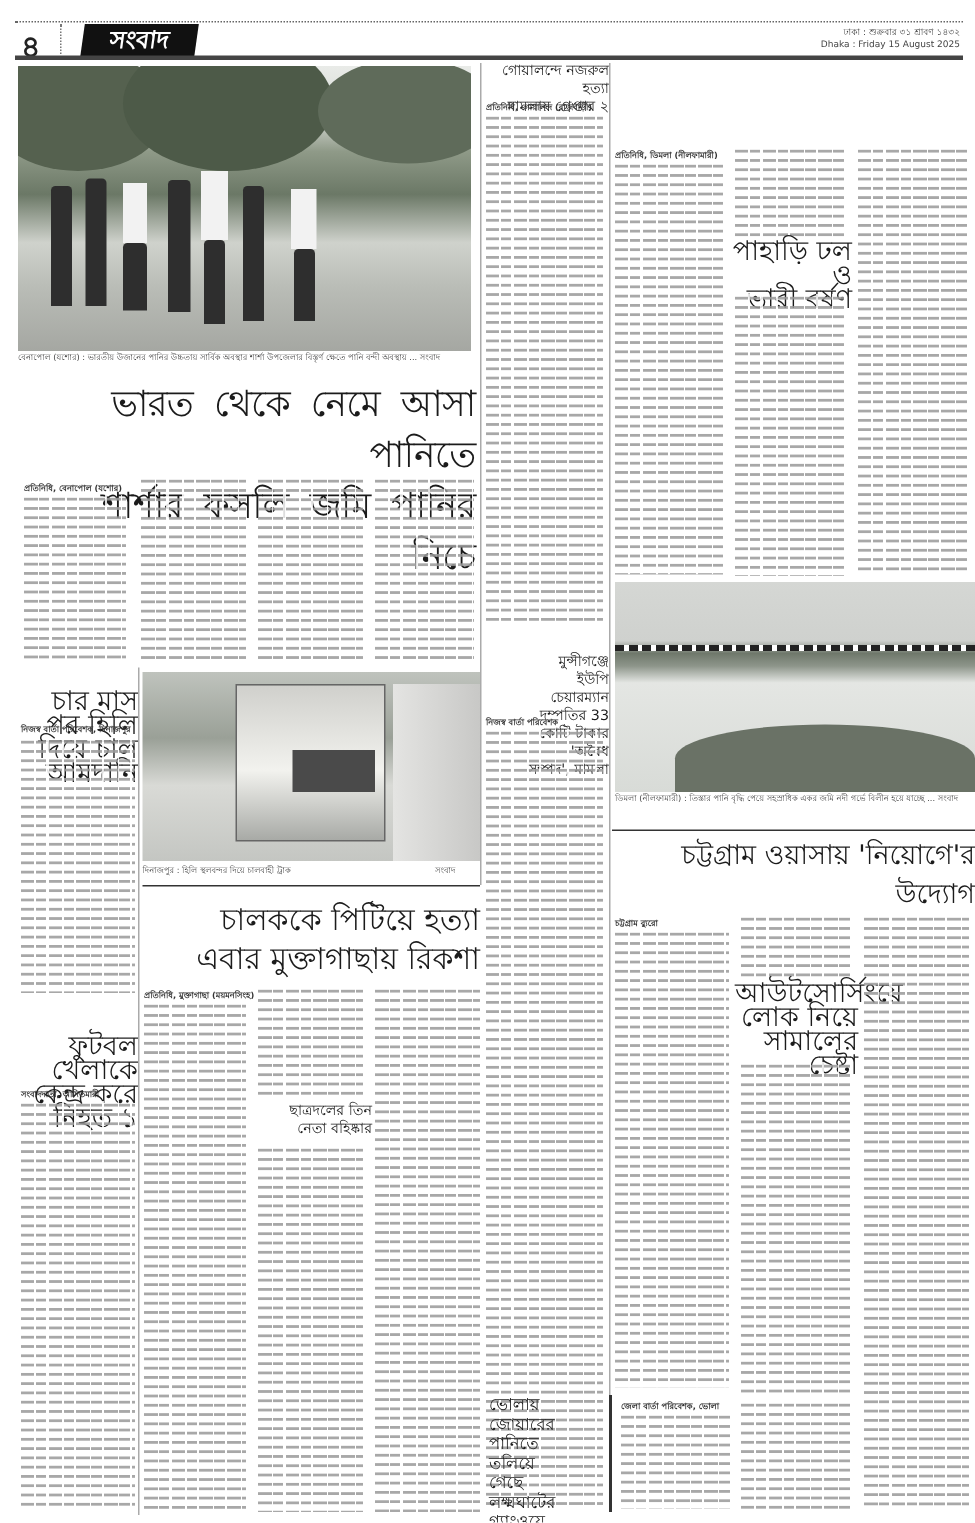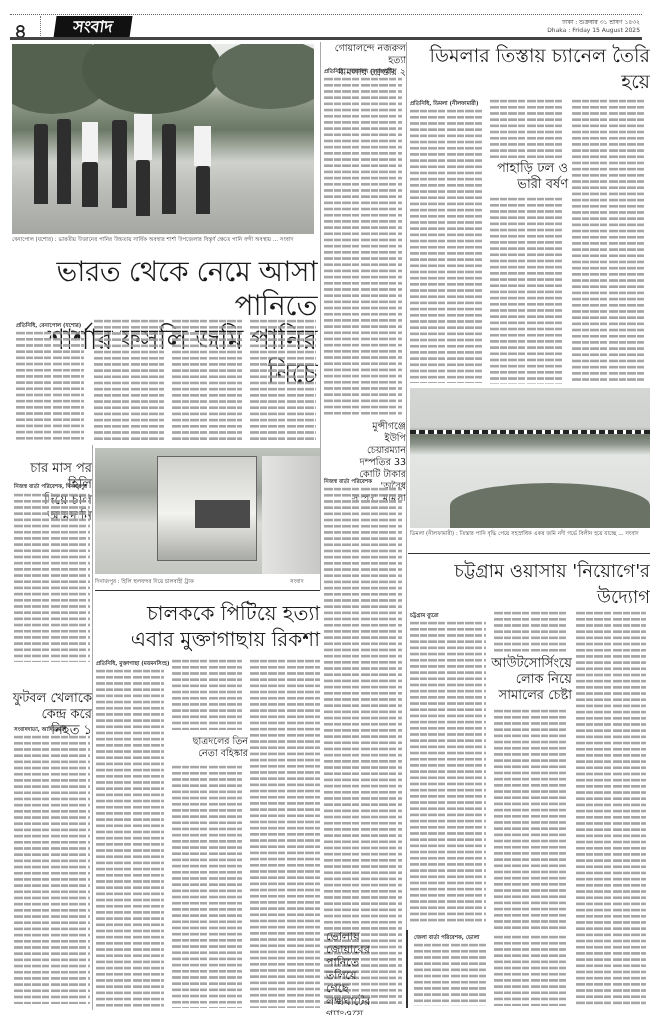--- a/index.html
+++ b/index.html
@@ -26,23 +26,23 @@
   .photo.p2 .cab { position: absolute; left: 100px; top: 52px; width: 55px; height: 28px; background: #4a4a4a; }
   .photo.p2 .bldg { position: absolute; right: 0; top: 8px; width: 58px; height: 118px; background: linear-gradient(90deg,#e4e4e2,#c8c8c6); }
   .photo.p3 { left: 410px; top: 388px; width: 240px; height: 140px;
     background: linear-gradient(180deg,#d5d7d4 0%,#cfd1ce 28%,#6f786b 34%,#8d958a 40%,#e4e6e3 48%,#d8dbd7 100%); }
   .photo.p3 .bridge { position: absolute; left: 0; right: 0; top: 42px; height: 4px; background: repeating-linear-gradient(90deg,#222 0 6px,#fff 6px 9px); }
   .photo.p3 .bush { position: absolute; left: 40px; right: 0; top: 95px; height: 45px; background: #6a7266; border-radius: 50% 50% 0 0; }
 
   .caption { position: absolute; font: 5.5px "DejaVu Sans", sans-serif; color: #444; line-height: 7px; }
 
   .head { position: absolute; text-align: right; font-family: "DejaVu Sans", sans-serif; color: #1b1b1b; }
-  .head.big { font-size: 28px; line-height: 34px; font-weight: normal; letter-spacing: -0.5px; }
+  .head.big { font-size: 24px; line-height: 34px; font-weight: normal; letter-spacing: -0.5px; font-family: Liberation Mono, monospace; }
   .head.med { font-size: 20px; line-height: 26px; }
-  .head.small { font-size: 13px; line-height: 16px; }
+  .head.small { font-size: 18px; line-height: 16px; }
   .head.tiny { font-size: 9.5px; line-height: 12px; }
 
   .byline { position: absolute; font: bold 5.5px "DejaVu Sans", sans-serif; color: #333; }
 
   .col { position: absolute; overflow: hidden;
     background-image: repeating-linear-gradient(180deg, transparent 0 2px, #9a9a9a 2px 4px, transparent 4px 6.2px);
     background-size: 100% 6.2px; opacity: 0.85; }
   .col::after { content: ""; position: absolute; inset: 0;
     background: repeating-linear-gradient(90deg, transparent 0 9px, #fff 9px 10px, transparent 10px 17px, #fff 17px 18.5px); }
 
@@ -128,30 +128,29 @@
 <div class="col" style="left:172px;top:764px;width:70px;height:244px;"></div>
 <div class="col" style="left:250px;top:658px;width:70px;height:350px;"></div>
 
 <div class="head tiny" style="left:322px;top:42px;width:84px;">
   <div>গোয়ালন্দে নজরুল হত্যা</div>
   <div>মামলায় গ্রেপ্তার ২</div>
 </div>
 <div class="byline" style="left:324px;top:68px;">প্রতিনিধি, গোয়ালন্দ (রাজবাড়ী)</div>
 <div class="col" style="left:324px;top:76px;width:78px;height:340px;"></div>
 
-<div class="head tiny" style="left:322px;top:420px;width:84px;padding-left:28px;">
+<div class="head tiny" style="left:322px;top:436px;width:84px;padding-left:28px;">
   <div>মুন্সীগঞ্জে ইউপি চেয়ারম্যান</div>
   <div>দম্পতির 33 কোটি টাকার</div>
   <div>'অবৈধ সম্পদ', মামলা</div>
 </div>
 <div class="byline" style="left:324px;top:478px;">নিজস্ব বার্তা পরিবেশক</div>
 <div class="col" style="left:324px;top:486px;width:78px;height:520px;"></div>
 
 <div class="head med" style="left:408px;top:42px;width:242px;font-size:19px;">
-  <div>ডিমলার তিস্তায় চ্যানেল তৈরি হয়ে</div>
 </div>
 <div class="byline" style="left:410px;top:100px;">প্রতিনিধি, ডিমলা (নীলফামারী)</div>
 <div class="col" style="left:410px;top:108px;width:72px;height:275px;"></div>
 <div class="col" style="left:490px;top:98px;width:74px;height:60px;"></div>
 <div class="head small" style="left:486px;top:160px;width:82px;">
   <div>পাহাড়ি ঢল ও</div>
   <div>ভারী বর্ষণ</div>
 </div>
 <div class="col" style="left:490px;top:196px;width:74px;height:188px;"></div>
 <div class="col" style="left:572px;top:98px;width:74px;height:286px;"></div>

